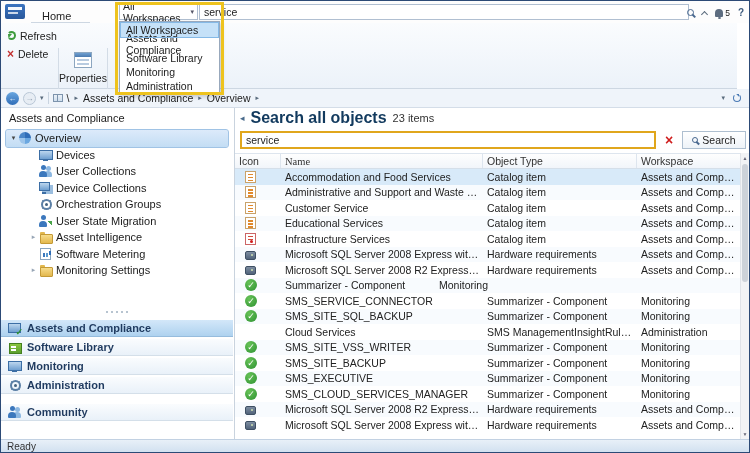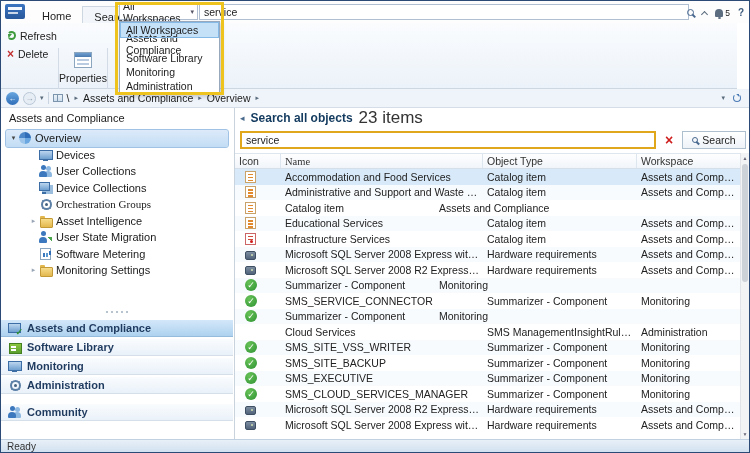--- a/index.html
+++ b/index.html
@@ -5,21 +5,21 @@
   * { margin:0; padding:0; box-sizing:border-box; }
   html,body { width:750px; height:453px; }
   body { font-family:"Liberation Sans", sans-serif; font-size:11px; color:#1a1a1a; background:#fff; }
   .window { position:relative; width:750px; height:453px; border:1px solid #2c4a76; background:#fff; overflow:hidden; }
 
   
   .tabstrip { position:absolute; top:0; left:0; right:0; height:22px; background:#fdfdfd; }
   .appicon { position:absolute; left:4px; top:3px; width:20px; height:15px; background:linear-gradient(#3b74c0,#29589c); border-radius:2px; }
   .appicon::before { content:""; position:absolute; left:3px; top:3px; right:3px; height:3px; background:rgba(255,255,255,.95); }
   .appicon::after { content:""; position:absolute; left:3px; top:8px; right:7px; height:2px; background:rgba(255,255,255,.75); }
-  .tabs { position:absolute; left:30px; top:5px; display:flex; height:21px; }
+  .tabs { position:absolute; left:30px; top:5px; display:flex; height:21px;flex-direction:column; }
   .tab { padding:4px 11px 0; font-size:11px; color:#1e1e1e; }
   .tab.active { background:#f2f5f9; border:1px solid #cdd7e2; border-bottom:none; }
   .ws-dd { position:absolute; left:118px; top:3px; width:79px; height:16px; background:#fff; border:1px solid #b0bfd1; display:flex; align-items:center; font-size:10.5px; padding:0 3px; color:#222; }
   .ws-dd .caret { margin-left:auto; font-size:7px; color:#556; }
   .qsearch { position:absolute; left:198px; top:3px; width:490px; height:16px; background:#fff; border:1px solid #b0bfd1; font-size:10.5px; display:flex; align-items:center; padding:0 4px; color:#222; }
   .titleicons { position:absolute; right:5px; top:5px; display:flex; align-items:center; gap:8px; height:13px; }
   .t-ic { display:flex; align-items:center; }
   .mag { width:7px; height:7px; border:1.5px solid #49688f; border-radius:50%; display:inline-block; position:relative; }
   .mag::after { content:""; position:absolute; width:4px; height:1.5px; background:#49688f; transform:rotate(45deg); right:-3px; bottom:-1px; }
   .chevup { width:5px; height:5px; border-left:1.5px solid #5a6b7d; border-top:1.5px solid #5a6b7d; transform:rotate(45deg); display:inline-block; margin-top:3px; }
@@ -102,22 +102,22 @@
   .ws-splitter i { width:2px; height:2px; background:#9fb0c1; border-radius:50%; }
   .ws-buttons { position:absolute; top:210px; left:0; right:1px; }
   .ws-btn { height:18px; margin-top:1px; display:flex; align-items:center; gap:6px; padding-left:7px; font-size:11px; font-weight:bold; color:#1f3a5f; background:linear-gradient(#fafcfe,#e9f1f9); border-top:1px solid #fff; border-bottom:1px solid #d4dfe9; }
   .ws-btn.selected { background:linear-gradient(#d3e7f9,#aed2ef); border-bottom:1px solid #96bcdd; }
   .ws-btn.community { margin-top:9px; }
 
   
   .main { position:absolute; left:234px; top:0; right:0; bottom:0; background:#fff; }
   .main-header { position:absolute; top:0; left:0; right:0; height:20px; display:flex; align-items:center; gap:6px; padding-left:5px; }
   .collapse-btn { color:#4a6b8c; font-size:9px; }
-  .main-title { font-weight:bold; font-size:12px; color:#123a5e; }
-  .main-count { font-size:17px; color:#333; }
+  .main-title { font-weight:bold; font-size:16px; color:#123a5e; }
+  .main-count { font-size:11px; color:#333; }
   .search-row { position:absolute; top:22px; left:5px; right:3px; height:20px; display:flex; align-items:center; gap:4px; }
   .search-input { flex:1; height:18px; border:2px solid #e0a61c; background:#fff; font-size:10.5px; padding:0 4px; display:flex; align-items:center; color:#222; }
   .clear-btn { width:18px; height:18px; display:flex; align-items:center; justify-content:center; }
   .clear-x { color:#cf1c1c; font-weight:bold; font-size:14px; line-height:14px; }
   .search-btn { width:64px; height:18px; border:1px solid #aebfd0; background:linear-gradient(#fff,#eef3f8); display:flex; align-items:center; justify-content:center; gap:4px; font-size:10.5px; color:#222; }
   .mag2 { width:6px; height:6px; border:1.5px solid #49688f; border-radius:50%; position:relative; display:inline-block; }
   .mag2::after { content:""; position:absolute; width:3.5px; height:1.5px; background:#49688f; transform:rotate(45deg); right:-2.5px; bottom:-1px; }
 
   .table-header { position:absolute; top:45px; left:0; right:9px; height:16px; background:linear-gradient(#fefefe,#f1f5fa); border-top:1px solid #dde5ee; border-bottom:1px solid #d5dfe9; display:flex; font-size:10.5px; color:#333; }
   .th { padding:1px 4px; border-right:1px solid #dde5ee; display:flex; align-items:center; }
@@ -249,34 +249,34 @@
           <div class="tree-item" style="padding-left: 22px;">
             <span class="expander"></span>
             <span class="tic tic-users"></span>
             <span class="lbl">User Collections</span>
           </div>
           <div class="tree-item" style="padding-left: 22px; text-align: right;">
             <span class="expander"></span>
             <span class="tic tic-devices"></span>
             <span class="lbl">Device Collections</span>
           </div>
-          <div class="tree-item" style="padding-left: 22px; font-family: Liberation Serif, serif;">
+          <div class="tree-item" style="padding-left: 22px;">
             <span class="expander"></span>
             <span class="tic tic-gear"></span>
             <span class="lbl">Orchestration Groups</span>
+          </div>
+          <div class="tree-item" style="padding-left: 22px;">
+            <span class="expander"></span>
+            <span class="tic tic-migration"></span>
+            <span class="lbl">User State Migration</span>
           </div>
           <div class="tree-item" style="padding-left: 22px;">
             <span class="expander dim">▸</span>
             <span class="tic tic-folder"></span>
             <span class="lbl">Asset Intelligence</span>
-          </div>
-          <div class="tree-item" style="padding-left: 22px;">
-            <span class="expander"></span>
-            <span class="tic tic-migration"></span>
-            <span class="lbl">User State Migration</span>
           </div>
           <div class="tree-item" style="padding-left: 22px;">
             <span class="expander"></span>
             <span class="tic tic-chart"></span>
             <span class="lbl">Software Metering</span>
           </div>
           <div class="tree-item" style="padding-left: 22px;">
             <span class="expander dim">▸</span>
             <span class="tic tic-folder"></span>
             <span class="lbl">Monitoring Settings</span>
@@ -351,20 +351,21 @@
               <span class="ric ric-catalog"></span>
             </div>
             <div class="cell c-name">Administrative and Support and Waste Management...</div>
             <div class="cell c-type">Catalog item</div>
             <div class="cell c-ws">Assets and Compliance</div>
           </div>
           <div class="row">
             <div class="cell c-icon">
               <span class="ric ric-catalog"></span>
             </div>
+            <div class="cell c-name">Customer Service</div>
             <div class="cell c-type">Catalog item</div>
             <div class="cell c-ws">Assets and Compliance</div>
           </div>
           <div class="row">
             <div class="cell c-icon">
               <span class="ric ric-catalog"></span>
             </div>
             <div class="cell c-name">Educational Services</div>
             <div class="cell c-type">Catalog item</div>
             <div class="cell c-ws">Assets and Compliance</div>
@@ -405,20 +406,21 @@
               <span class="ric ric-comp"></span>
             </div>
             <div class="cell c-name">SMS_SERVICE_CONNECTOR</div>
             <div class="cell c-type">Summarizer - Component</div>
             <div class="cell c-ws">Monitoring</div>
           </div>
           <div class="row">
             <div class="cell c-icon">
               <span class="ric ric-comp"></span>
             </div>
+            <div class="cell c-name">SMS_SITE_SQL_BACKUP</div>
             <div class="cell c-type">Summarizer - Component</div>
             <div class="cell c-ws">Monitoring</div>
           </div>
           <div class="row">
             <div class="cell c-icon">
               <span class="ric ric-none"></span>
             </div>
             <div class="cell c-name">Cloud Services</div>
             <div class="cell c-type">SMS ManagementInsightRuleGroups</div>
             <div class="cell c-ws">Administration</div>

